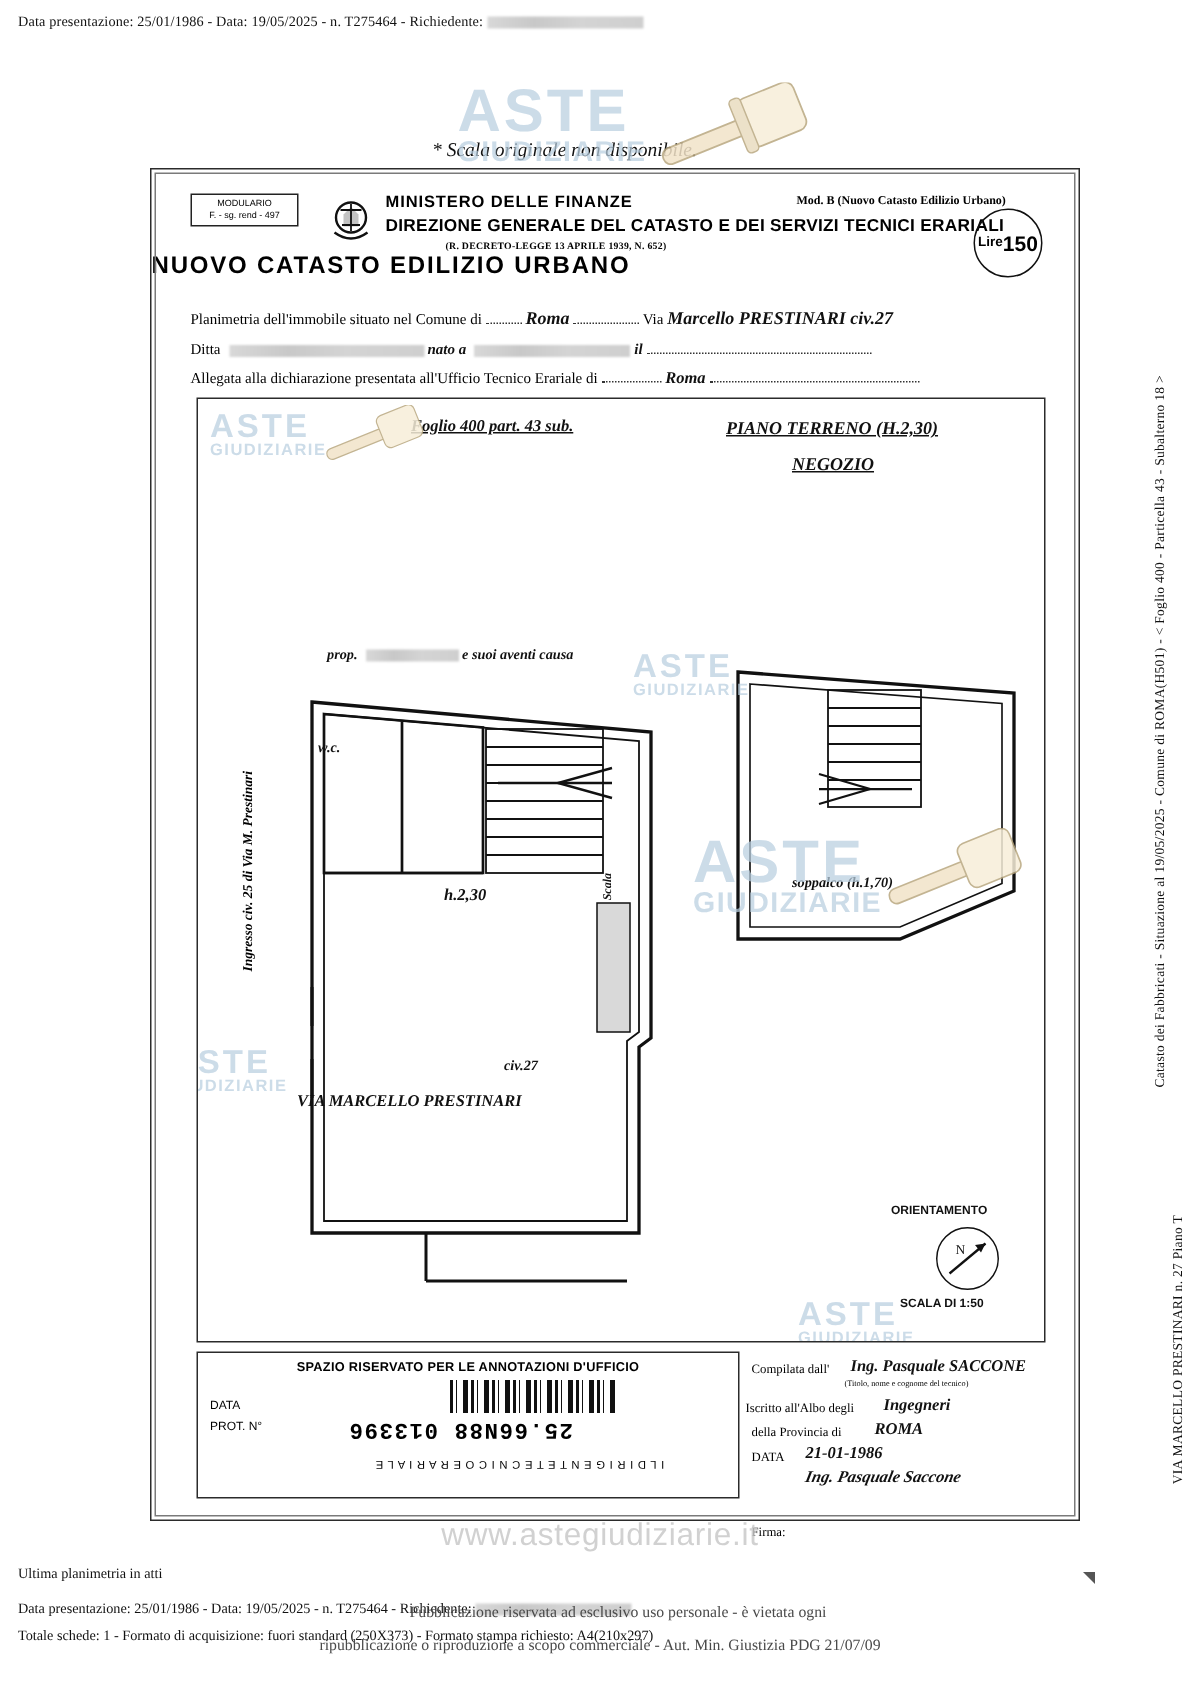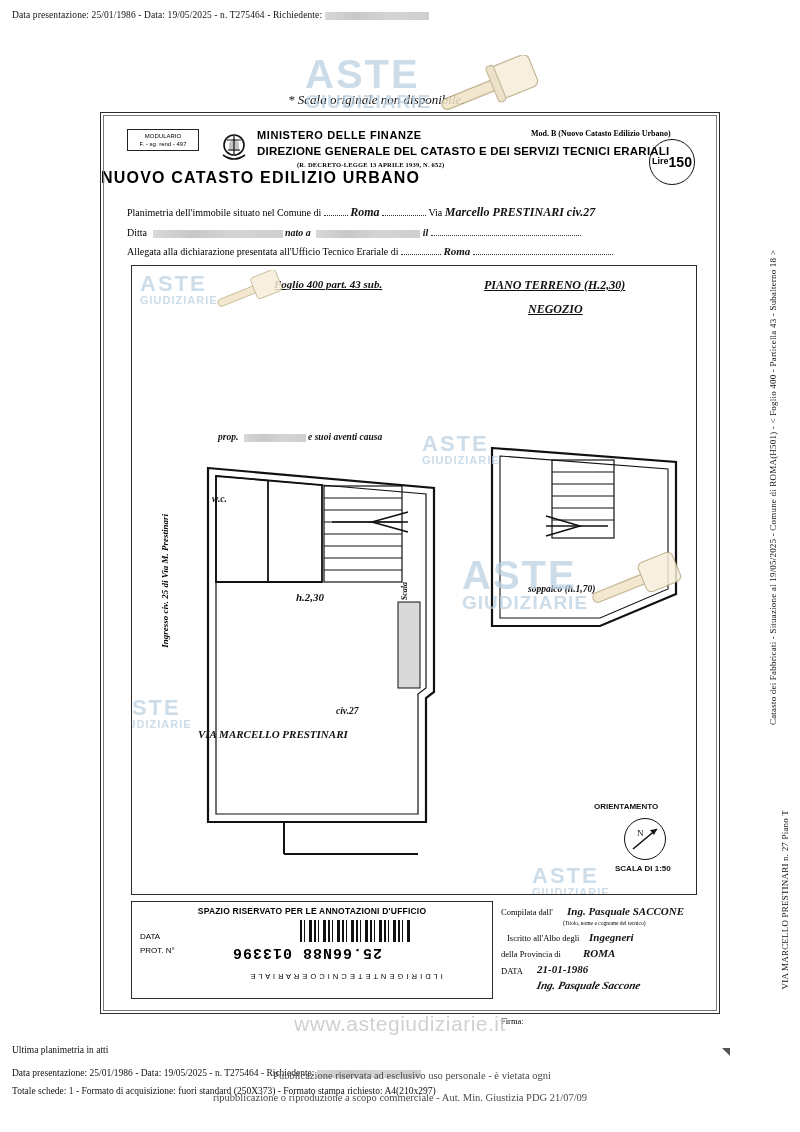--- a/index.html
+++ b/index.html
@@ -336,21 +336,21 @@
       <div class="lbl s" style="left:396px;top:318px;">soppalco (h.1,70)</div>
 
       <div class="lbl xs" style="left:462px;top:536px;font-style:normal;font-family:'Liberation Sans',sans-serif;font-weight:bold;">ORIENTAMENTO</div>
       <div class="compass" style="left:492px;top:552px;">
         <svg width="40" height="40" viewBox="0 0 40 40">
           <line x1="8" y1="30" x2="32" y2="10" stroke="#111" stroke-width="1.6"></line>
           <path d="M32 10 l-7 1 l4 5 z" fill="#111"></path>
           <text x="12" y="17" font-size="9" font-family="Liberation Serif, serif" fill="#111">N</text>
         </svg>
       </div>
-      <div class="lbl xs" style="left:468px;top:598px;font-style:normal;font-family:'Liberation Sans',sans-serif;font-weight:bold;margin-left:15px;">SCALA DI 1:50</div>
+      <div class="lbl xs" style="left:468px;top:598px;font-style:normal;font-family:'Liberation Sans',sans-serif;font-weight:bold;">SCALA DI 1:50</div>
 
       <div class="wm small" style="left:8px;top:8px;">
         <span class="l1">ASTE</span>
         <span class="l2">GIUDIZIARIE</span>
       </div>
       <svg class="gavel" style="left:78px;top:4px;" width="80" height="40" viewBox="0 0 120 60">
         <g transform="rotate(-22 60 30)">
           <rect x="8" y="26" width="62" height="11" rx="5" fill="#f2e3c8" stroke="#b9a880" stroke-width="1.2"></rect>
           <rect x="66" y="14" width="40" height="34" rx="6" fill="#f7eed9" stroke="#b9a880" stroke-width="1.2"></rect>
         </g>
@@ -390,21 +390,21 @@
       <div class="barcode-bars" style="left:168px;top:18px;width:112px;"></div>
       <div class="barcode" style="left:170px;top:42px;">25.66N88</div>
       <div class="barcode" style="left:100px;top:42px;">013396</div>
       <div style="position:absolute;left:118px;top:70px;font-size:7.5px;letter-spacing:.5px;transform:rotate(180deg);font-family:'Liberation Sans',sans-serif;">I L  D I R I G E N T E   T E C N I C O  E R A R I A L E</div>
     </div>
 
     <div class="bbox" style="left:396px;bottom:14px;width:196px;height:96px;border:none;">
       <div style="position:absolute;left:4px;top:4px;font-size:8.5px;">Compilata dall'</div>
       <div class="hand" style="position:absolute;left:70px;top:2px;font-size:11px;">Ing. Pasquale SACCONE</div>
       <div style="position:absolute;left:66px;top:17px;font-size:5.5px;">(Titolo, nome e cognome del tecnico)</div>
-      <div style="position:absolute;left:10px;top:30px;font-size:8.5px;">Iscritto all'Albo degli</div>
+      <div style="position:absolute;left:0;top:30px;font-size:8.5px;">Iscritto all'Albo degli</div>
       <div class="hand" style="position:absolute;left:92px;top:28px;font-size:11px;">Ingegneri</div>
       <div style="position:absolute;left:4px;top:46px;font-size:8.5px;">della Provincia di</div>
       <div class="hand" style="position:absolute;left:86px;top:44px;font-size:11px;">ROMA</div>
       <div style="position:absolute;left:4px;top:63px;font-size:8.5px;">DATA</div>
       <div class="hand" style="position:absolute;left:40px;top:60px;font-size:11px;">21-01-1986</div>
       <div style="position:absolute;left:4px;top:80px;font-size:8.5px;margin-top:33px;">Firma:</div>
       <div class="hand" style="position:absolute;left:40px;top:76px;font-size:11px;font-family:'Liberation Serif',serif;transform:skewX(-12deg);">Ing. Pasquale Saccone</div>
     </div>
 
   </div>

